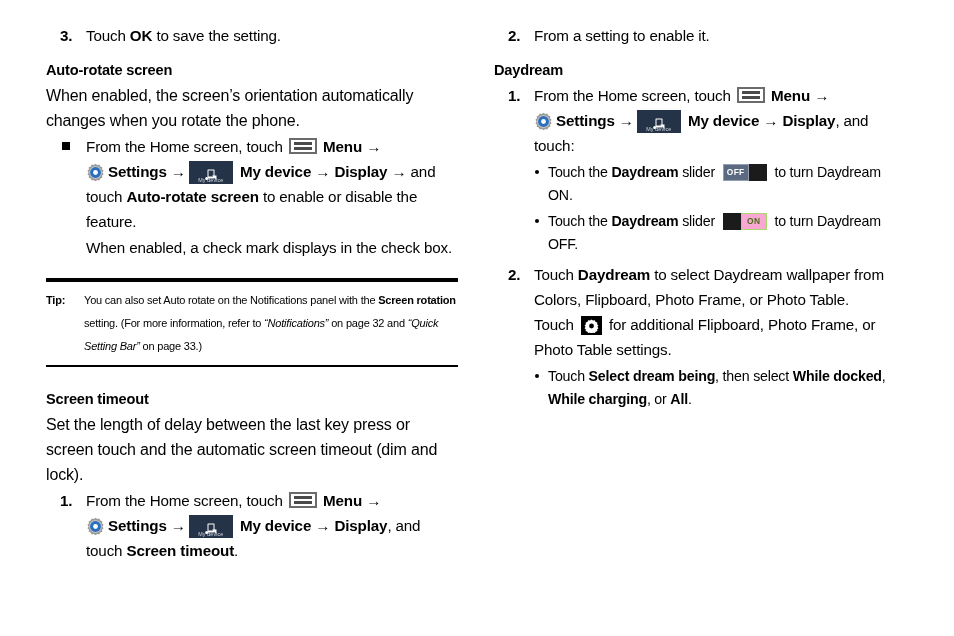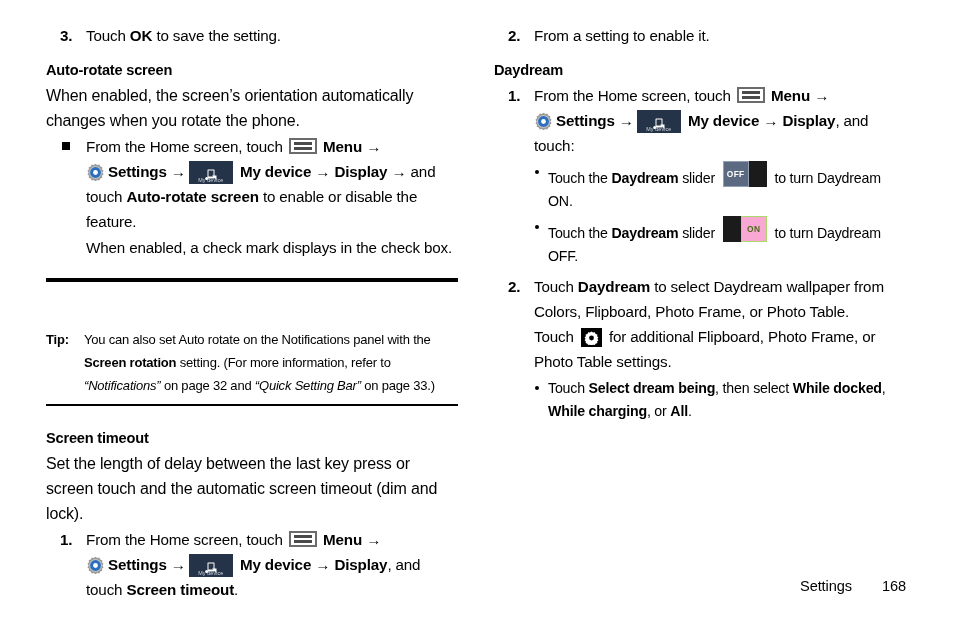--- a/index.html
+++ b/index.html
@@ -92,24 +92,23 @@
   
   .tip-box {
     margin: 18px 0 0 0;
     border-top: 4px solid #000;
     border-bottom: 2px solid #000;
     padding: 7px 0 7px 0;
   }
   .tip-body {
     position: relative;
     padding-left: 38px;
-    font-size: 13px;
+    font-size: 11px;
     line-height: 23px;
     letter-spacing: -0.2px;
-    margin-top: 39px;
   }
   .tip-body .tip-label {
     position: absolute;
     left: 0;
     top: 0;
     font-weight: bold;
   }
 
   
   .icon-inline {
@@ -174,21 +173,21 @@
   .ico-gearbtn {
     width: 21px; height: 19px;
     background: #000;
     vertical-align: -5px;
     margin: 0 3px;
   }
   .ico-gearbtn svg { position: absolute; top: 2.5px; left: 3px; }
 
   
   .ico-toggle {
-    width: 44px; height: 26px;
+    width: 44px; height: 17px;
     vertical-align: -4px;
     margin: 0 4px;
     background: #1b1b1b;
     overflow: hidden;
   }
   .ico-toggle .half {
     position: absolute;
     top: 0; bottom: 0;
     width: 26px;
     display: flex;
@@ -344,17 +343,14 @@
 
     <div class="sub-wrap">
       <div class="sub">
         <span class="dot"></span>
         <span>Touch </span><b>Select dream being</b><span>, then select </span><b>While docked</b><span>, </span><b>While charging</b><span>, or </span><b>All</b><span>.</span>
       </div>
     </div>
 
   </div>
 
-  <div class="footer">
-    <span class="fname">Settings</span><span class="fnum">168</span>
-  </div>
 
 </div>
 
 </body></html>

